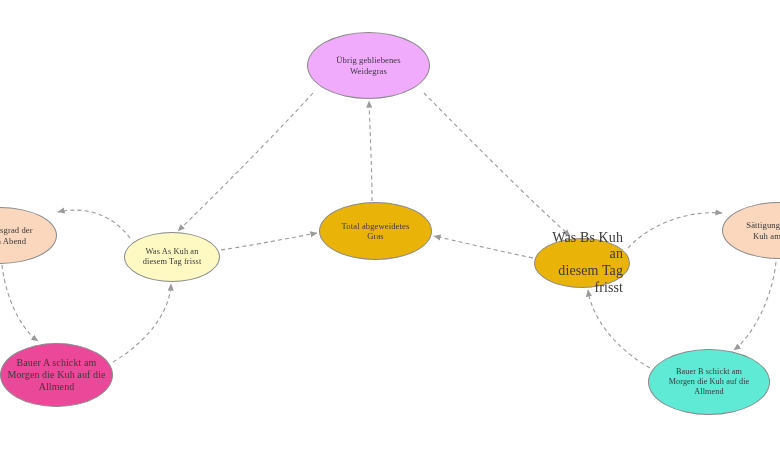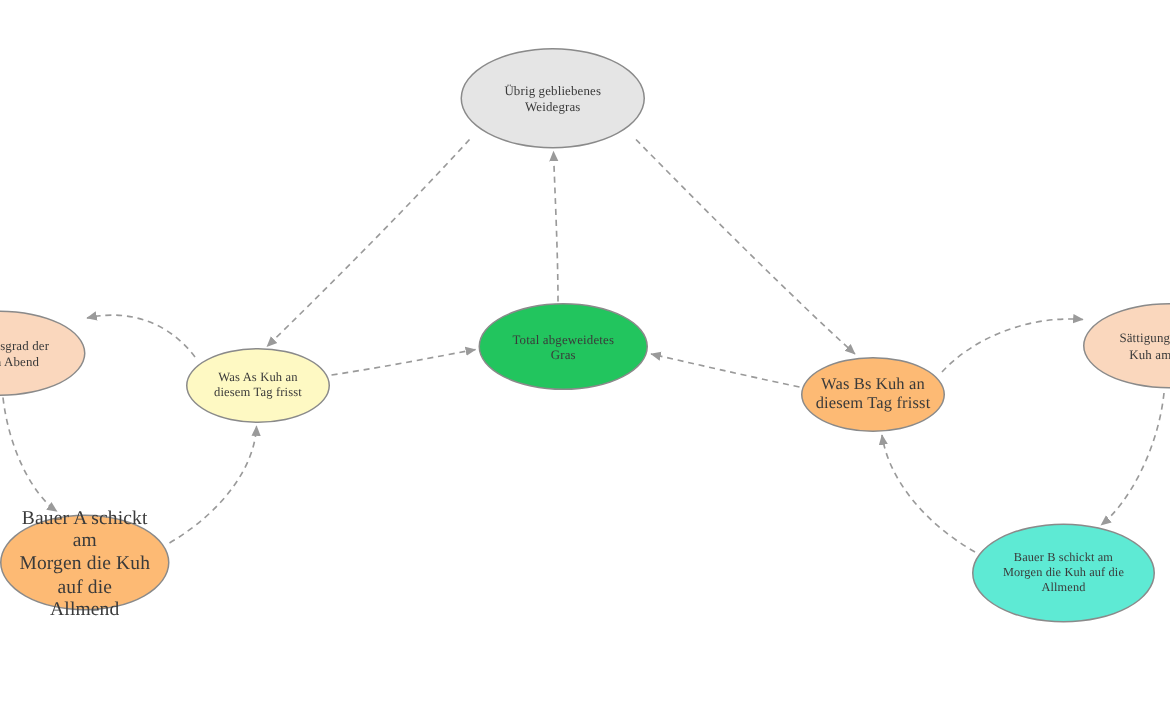--- a/index.html
+++ b/index.html
@@ -62,45 +62,45 @@
         <path d="M 130 238 C 115 218 90 205 58 212" fill="none" stroke="#9a9a9a" stroke-width="1.1" stroke-dasharray="4,3.2" marker-end="url(#arrowhead)"></path>
         <path d="M 628 248 C 648 226 685 210 722 213" fill="none" stroke="#9a9a9a" stroke-width="1.1" stroke-dasharray="4,3.2" marker-end="url(#arrowhead)"></path>
         <path d="M 2 265 C 6 300 22 330 38 341" fill="none" stroke="#9a9a9a" stroke-width="1.1" stroke-dasharray="4,3.2" marker-end="url(#arrowhead)"></path>
         <path d="M 776 262 C 772 300 752 336 734 350" fill="none" stroke="#9a9a9a" stroke-width="1.1" stroke-dasharray="4,3.2" marker-end="url(#arrowhead)"></path>
         <path d="M 113 362 C 150 340 170 310 171 284" fill="none" stroke="#9a9a9a" stroke-width="1.1" stroke-dasharray="4,3.2" marker-end="url(#arrowhead)"></path>
         <path d="M 650 368 C 615 348 592 318 588 290" fill="none" stroke="#9a9a9a" stroke-width="1.1" stroke-dasharray="4,3.2" marker-end="url(#arrowhead)"></path>
       </g>
   </svg>
 
   <div id="nodes-group">
-      <div class="node" style="left: 307px; top: 32px; width: 123px; height: 67px; background: #e5e5e5; border-color: rgb(138, 138, 138); font-size: 8.6px; color: rgb(58, 58, 58); font-family: Liberation Serif, serif;">
+      <div class="node" style="left: 307px; top: 32px; width: 123px; height: 67px; background: #f0abfc; border-color: rgb(138, 138, 138); font-size: 8.6px; color: rgb(58, 58, 58); font-family: Liberation Serif, serif;">
         <span class="node-label">Übrig gebliebenes
 Weidegras</span>
       </div>
-      <div class="node" style="left: 319px; top: 202px; width: 113px; height: 58px; background: #22c55e; border-color: rgb(138, 138, 138); font-size: 8.6px; color: rgb(58, 58, 58);">
+      <div class="node" style="left: 319px; top: 202px; width: 113px; height: 58px; background: #eab308; border-color: rgb(138, 138, 138); font-size: 8.6px; color: rgb(58, 58, 58);">
         <span class="node-label">Total abgeweidetes
 Gras</span>
       </div>
       <div class="node" style="left: 124px; top: 232px; width: 96px; height: 50px; background: #fef9c3; border-color: rgb(138, 138, 138); font-size: 8.4px; color: rgb(58, 58, 58);">
         <span class="node-label">Was As Kuh an
 diesem Tag frisst</span>
       </div>
-      <div class="node" style="left: 534px; top: 238px; width: 96px; height: 50px; background: #fdba74; border-color: rgb(138, 138, 138); font-size: 11px; color: rgb(58, 58, 58);">
+      <div class="node" style="left: 534px; top: 238px; width: 96px; height: 50px; background: #eab308; border-color: rgb(138, 138, 138); font-size: 14px; color: rgb(58, 58, 58); text-align: right;">
         <span class="node-label">Was Bs Kuh an
 diesem Tag frisst</span>
       </div>
       <div class="node" style="left: -58px; top: 207px; width: 115px; height: 57px; background: rgb(250, 215, 189); border-color: rgb(138, 138, 138); font-size: 8.6px; color: rgb(58, 58, 58);">
         <span class="node-label">Sättigungsgrad der
 Kuh am Abend</span>
       </div>
       <div class="node" style="left: 722px; top: 202px; width: 115px; height: 57px; background: rgb(250, 215, 189); border-color: rgb(138, 138, 138); font-size: 8.6px; color: rgb(58, 58, 58);">
         <span class="node-label">Sättigungsgrad der
 Kuh am Abend</span>
       </div>
-      <div class="node" style="left: 0px; top: 343px; width: 113px; height: 64px; background: #fdba74; border-color: rgb(138, 138, 138); font-size: 13px; color: rgb(58, 58, 58); align-items: center;">
+      <div class="node" style="left: 0px; top: 343px; width: 113px; height: 64px; background: #ec4899; border-color: rgb(138, 138, 138); font-size: 10px; color: rgb(58, 58, 58); align-items: center;">
         <span class="node-label">Bauer A schickt am
 Morgen die Kuh auf die
 Allmend</span>
       </div>
       <div class="node" style="left: 648px; top: 349px; width: 122px; height: 66px; background: #5eead4; border-color: rgb(138, 138, 138); font-size: 8.2px; color: rgb(58, 58, 58);">
         <span class="node-label">Bauer B schickt am
 Morgen die Kuh auf die
 Allmend</span>
       </div>
     </div>

